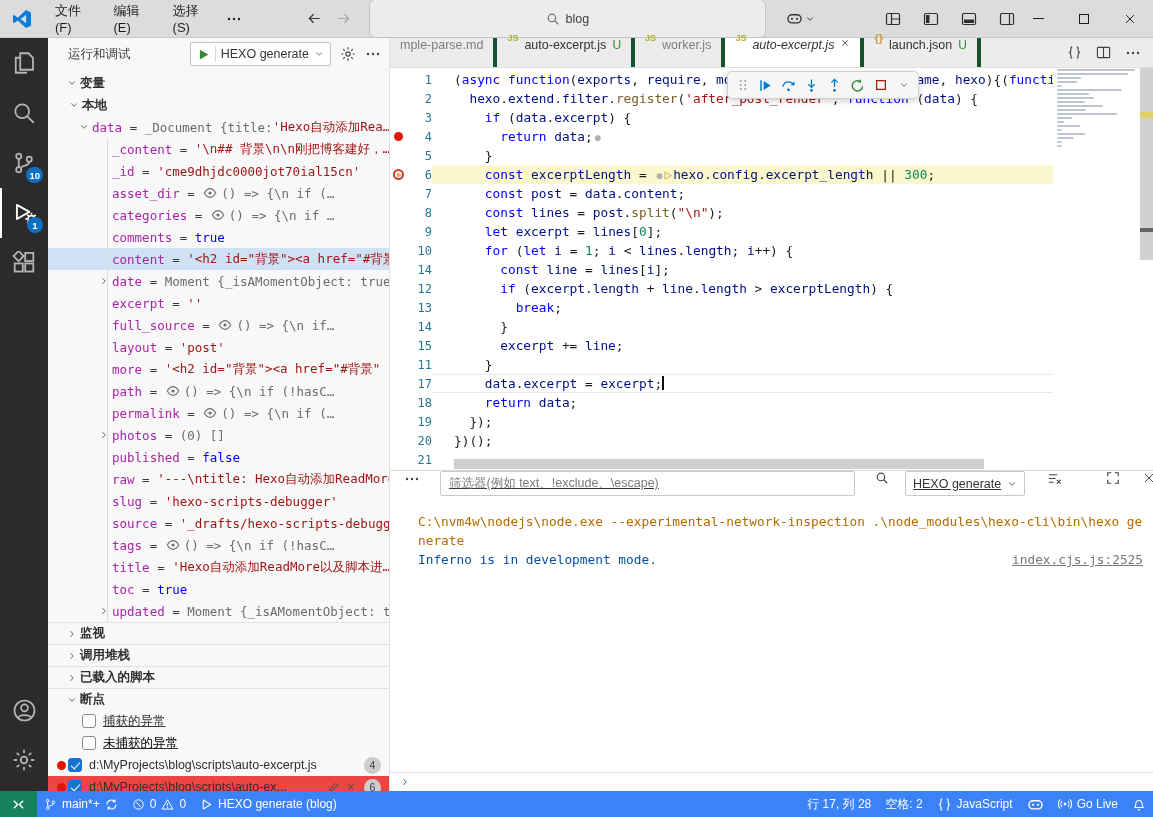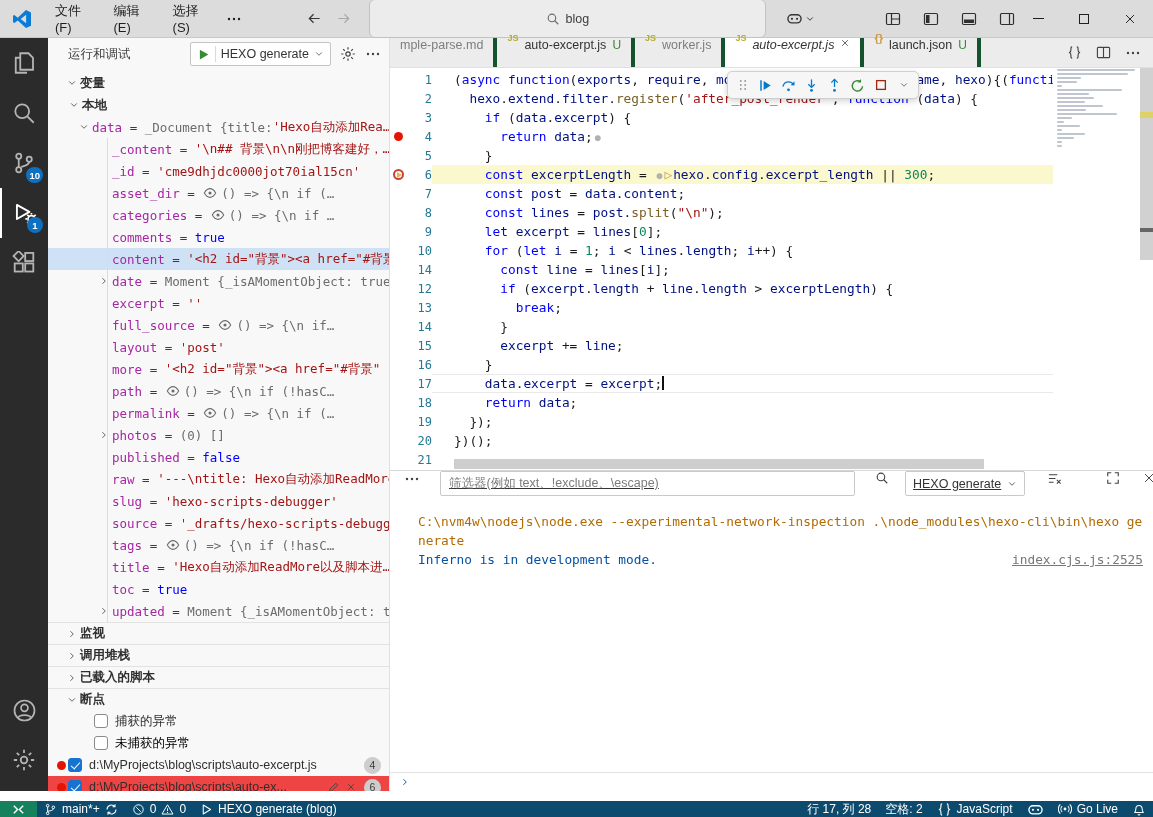--- a/index.html
+++ b/index.html
@@ -62,21 +62,21 @@
   .t-gold { color:#cf9f44; padding-right:1px; }
   .cbx { width:14px; height:14px; border:1px solid #8a8a8a; border-radius:3px; background:#fff; flex:0 0 14px; margin:0 7px 0 2px; position:relative; }
   .cbx.on { background:#1673d1; border-color:#1673d1; }
   .cbx.on::after { content:''; position:absolute; left:4.2px; top:1.4px; width:4px; height:8px; border:solid #fff; border-width:0 1.6px 1.6px 0; transform:rotate(42deg); }
   .bpdot { width:9px; height:9px; border-radius:50%; background:#e51400; flex:0 0 9px; margin:0 0 0 3px; }
   .bprow { font-family:"Liberation Sans",sans-serif; padding-left:6px; font-size:12.5px; color:#2f2f2f; }
   .bprow.sel { background:#ef4444;justify-content:flex-end; }
   .bprow .pathtxt { overflow:hidden; text-overflow:ellipsis; flex:1; }
   .bprow .icon { color:#424242; margin-left:6px; }
   .rowbadge { min-width:17px; height:17px; border-radius:9px; background:#cdcdcd; color:#3a3a3a; font-size:10.5px; display:flex; align-items:center; justify-content:center; margin:0 8px 0 8px; flex:0 0 auto; }
-  .excrow { padding-left:44px; font-family:"Liberation Sans",sans-serif; }
+  .excrow { padding-left:32px; font-family:"Liberation Sans",sans-serif;text-decoration:underline; }
 
   
   .main { position:absolute; left:390px; top:38px; width:763px; height:753px; }
   .tabbar { height:30px; background:#ececec; display:flex; align-items:stretch; border-bottom:1px solid #e0e0e0; }
   .tab { display:flex; align-items:flex-start; padding:0 10px; border-right:4px solid #14532d; font-size:12.5px; color:#333; gap:6px; background:#ececec; white-space:nowrap; }
   .tab.active { background:#ffffff; }
   .tab.italic .tab-label { font-style:italic; }
   .tab.dim .tab-label { color:#7d7d7d; }
   .tab .ubadge { color:#388a34; font-size:12px; }
   .tab .icon { color:#5f5f5f; }
@@ -124,21 +124,21 @@
   .panel-h .vsep { width:1px; height:16px; background:#d9d9d9; margin-left:6px; }
   .console { padding:5px 0 0 28px; font-family:"DejaVu Sans Mono",monospace; font-size:12.8px; line-height:19px; }
   .con-cmd { color:#b26b00; white-space:pre-wrap; }
   .con-info { color:#0451a5; }
   .con-row { position:relative; padding-right:10px; }
   .con-link { position:absolute; right:10px; top:0; color:#787878; text-decoration:underline; }
   .repl { position:absolute; left:0; right:0; bottom:0; height:19px; border-top:1px solid #e2e2e2; display:flex; align-items:center; padding-left:10px;
           font-family:"DejaVu Sans Mono",monospace; color:#0451a5; font-weight:bold; font-size:13px; }
 
   
-  .statusbar { position:absolute; left:0; bottom:0; width:1153px; height:16px; background:#0c4a6e; color:#fff; display:flex; align-items:center; font-size:12px; }
+  .statusbar { position:absolute; left:0; bottom:0; width:1153px; height:26px; background:#3b82f6; color:#fff; display:flex; align-items:center; font-size:12px; }
   .sb-item { height:100%; display:flex; align-items:center; gap:5px; padding:0 7px; white-space:nowrap; }
   .sb-item .icon { color:#fff; }
   .sb-remote { background:#16825d; width:37px; justify-content:center; }
   .sb-right { margin-left:auto; display:flex; height:100%; }
 </style>
 </head>
 <body>
 
 <div class="titlebar">
   <span class="logo icon">
@@ -738,21 +738,21 @@
           <span class="lnum">14</span>
           <span class="ctext "><span class="t-p">      }</span></span>
         </div>
         <div class="cl">
           <span class="bpcol"></span>
           <span class="lnum">15</span>
           <span class="ctext "><span class="t-p">      </span><span class="t-v">excerpt</span><span class="t-p"> += </span><span class="t-v">line</span><span class="t-p">;</span></span>
         </div>
         <div class="cl">
           <span class="bpcol"></span>
-          <span class="lnum">16</span>
+          <span class="lnum">11</span>
           <span class="ctext "><span class="t-p">    }</span></span>
         </div>
         <div class="cl">
           <span class="bpcol"></span>
           <span class="lnum">17</span>
           <span class="ctext  cur"><span class="t-p">    </span><span class="t-v">data</span><span class="t-p">.</span><span class="t-v">excerpt</span><span class="t-p"> = </span><span class="t-v">excerpt</span><span class="t-p">;</span><span class="caret"></span></span>
         </div>
         <div class="cl">
           <span class="bpcol"></span>
           <span class="lnum">18</span>

